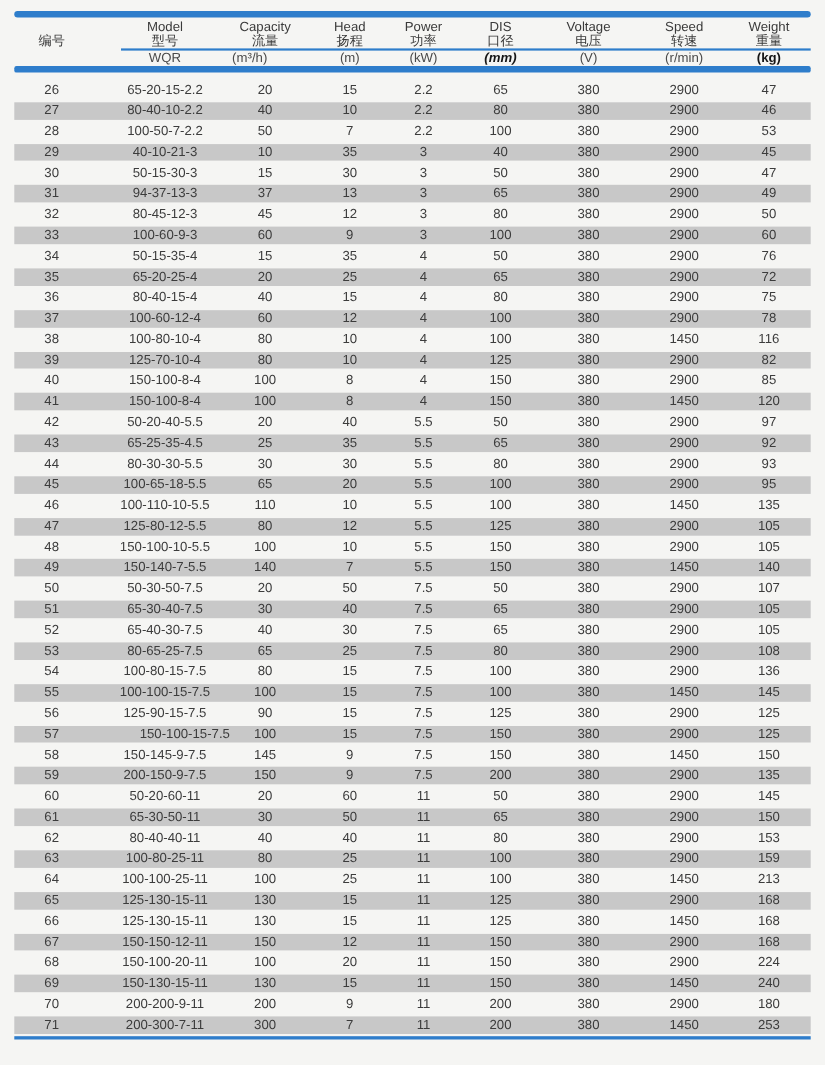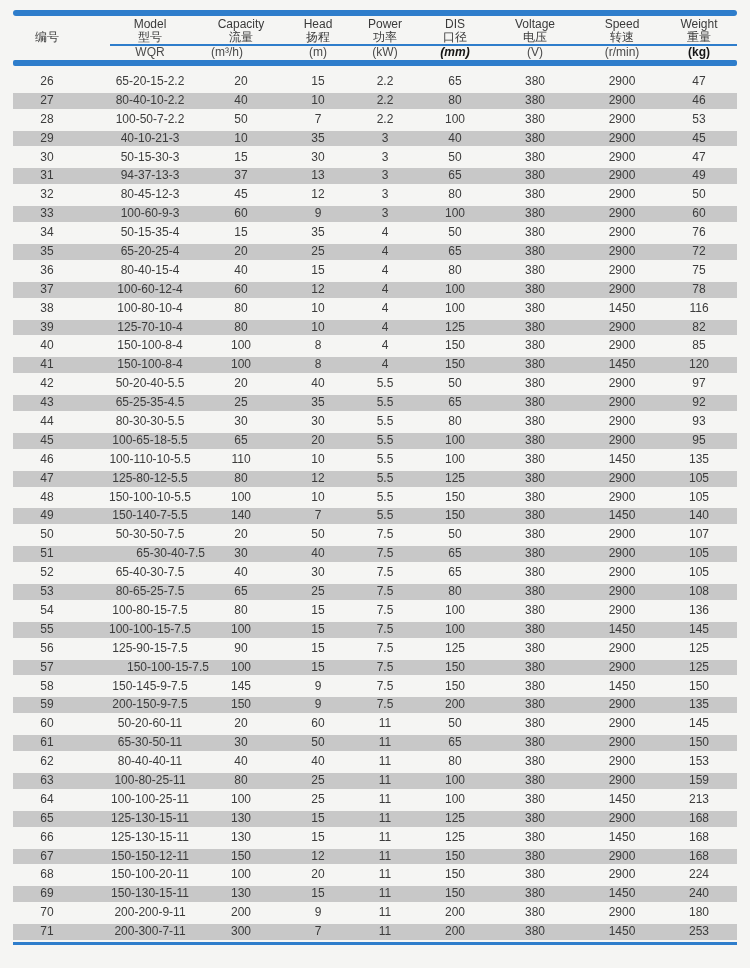--- a/index.html
+++ b/index.html
@@ -345,21 +345,21 @@
         <span class="cell" style="left: 173px;">20</span>
         <span class="cell" style="left: 250px;">50</span>
         <span class="cell" style="left: 317px;">7.5</span>
         <span class="cell" style="left: 387px;">50</span>
         <span class="cell" style="left: 467px;">380</span>
         <span class="cell" style="left: 554px;">2900</span>
         <span class="cell" style="left: 631px;">107</span>
       </div>
       <div class="trow alt">
         <span class="cell" style="left: -21px;">51</span>
-        <span class="cell" style="left: 82px; text-align: right;">65-30-40-7.5</span>
+        <span class="cell" style="left: 82px;">65-30-40-7.5</span>
         <span class="cell" style="left: 173px;">30</span>
         <span class="cell" style="left: 250px;">40</span>
         <span class="cell" style="left: 317px;">7.5</span>
         <span class="cell" style="left: 387px;">65</span>
         <span class="cell" style="left: 467px;">380</span>
         <span class="cell" style="left: 554px;">2900</span>
         <span class="cell" style="left: 631px;">105</span>
       </div>
       <div class="trow">
         <span class="cell" style="left: -21px;">52</span>

